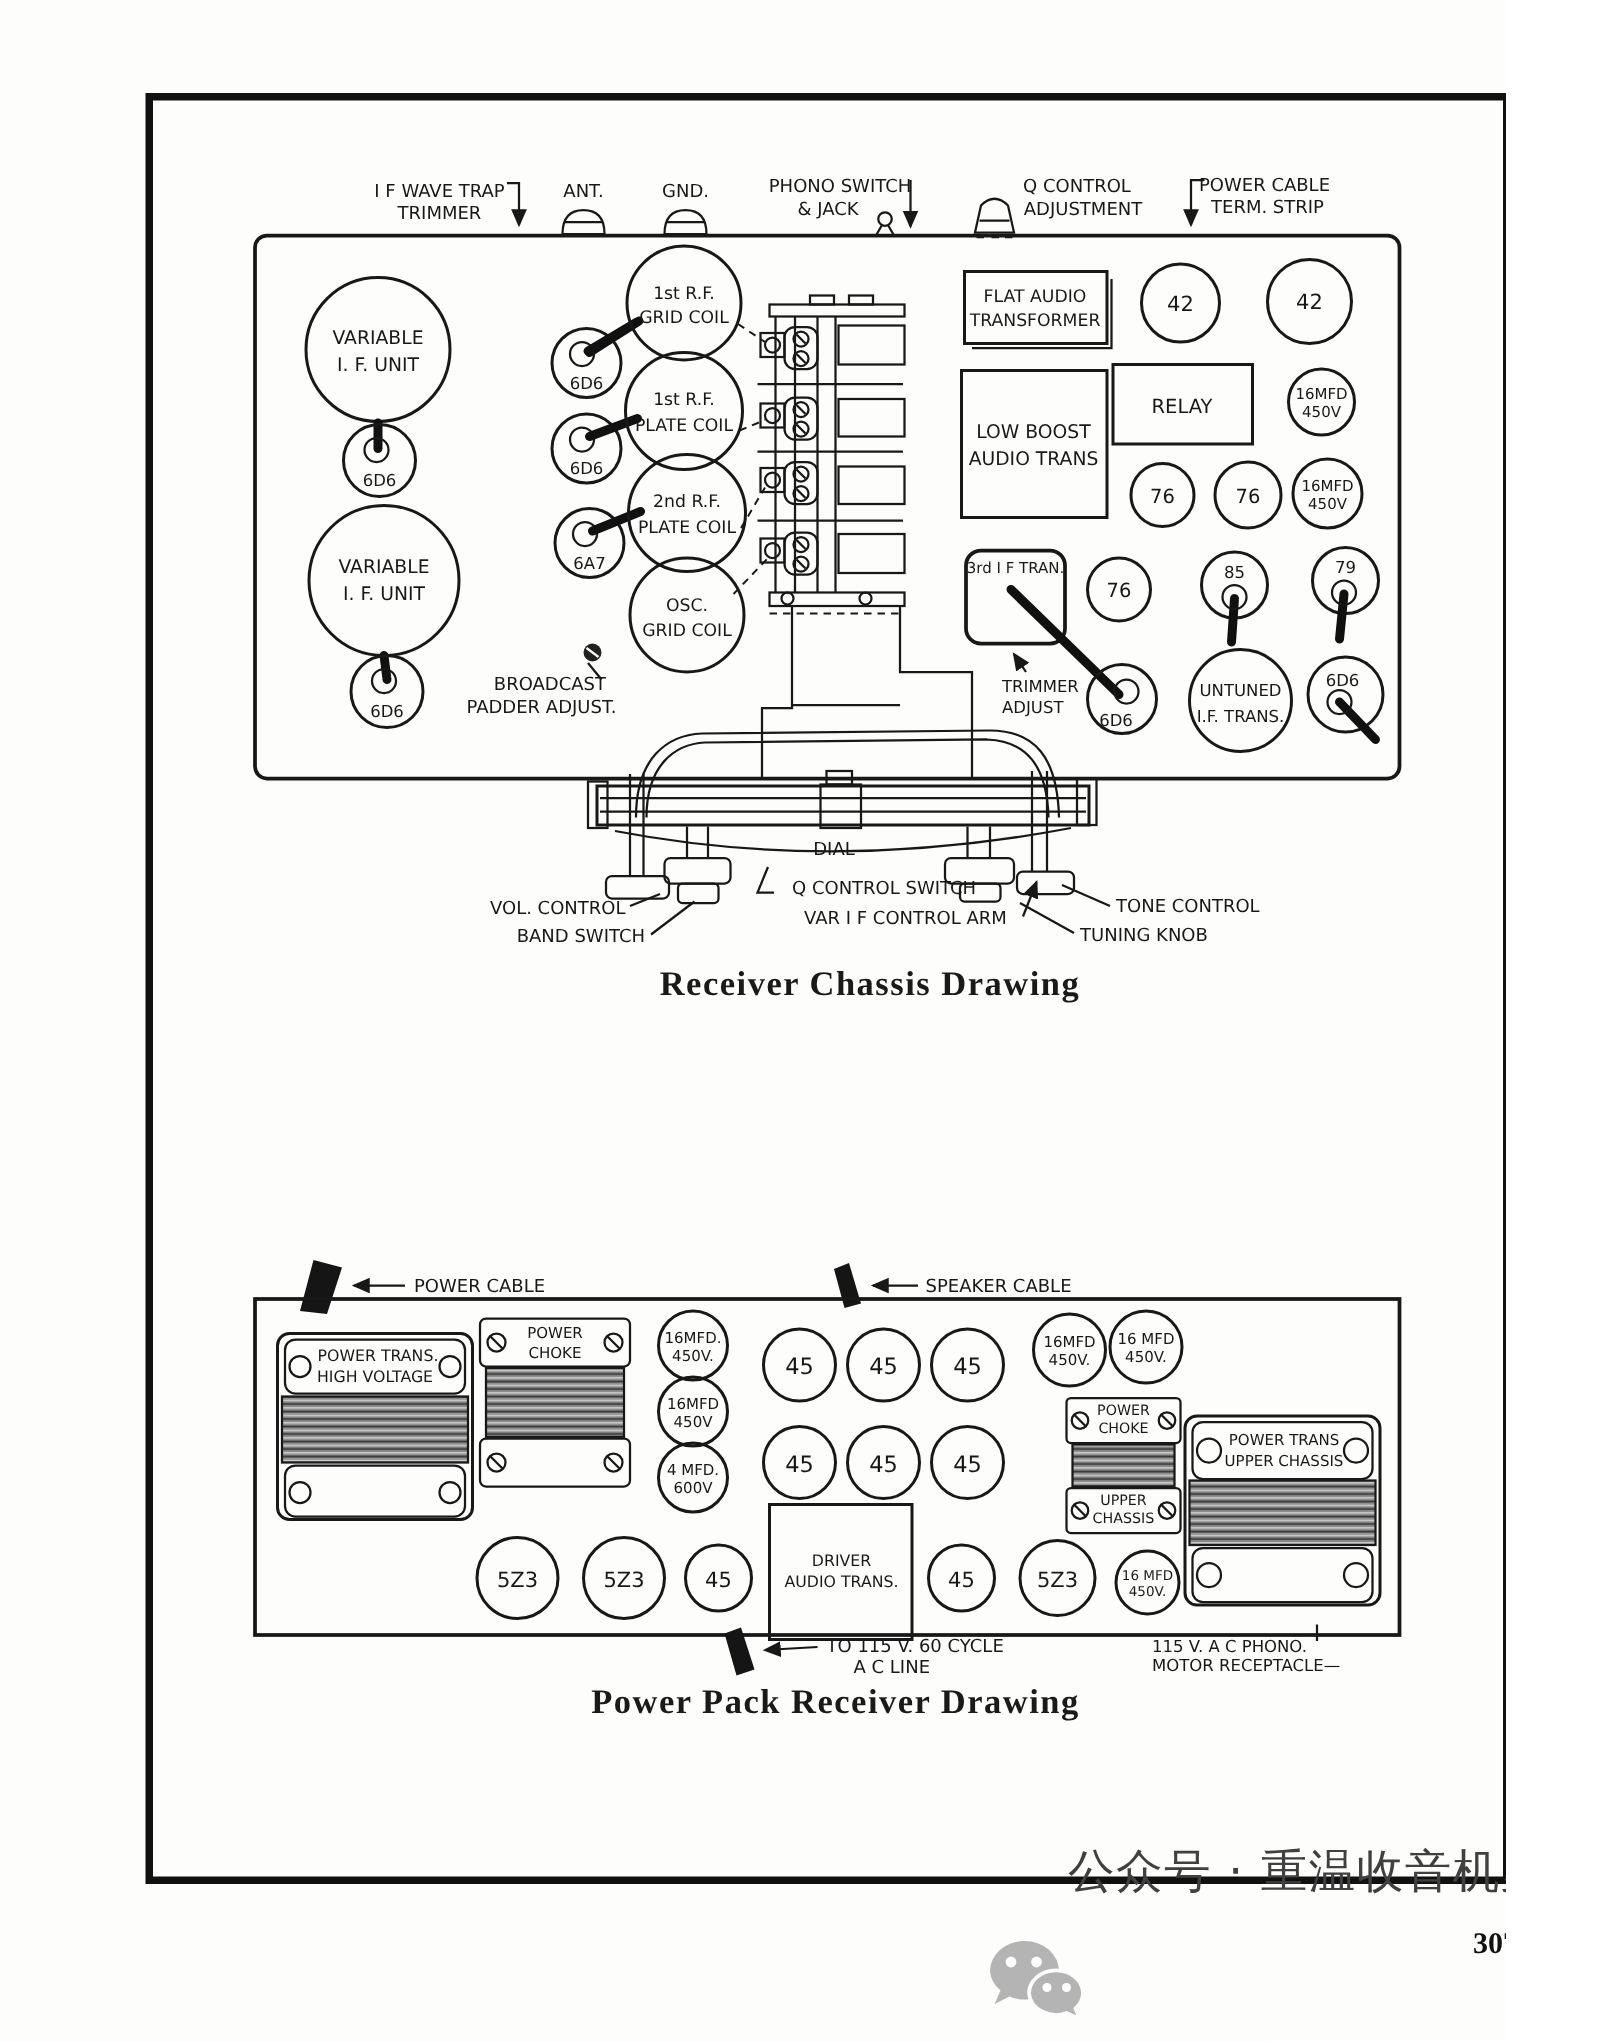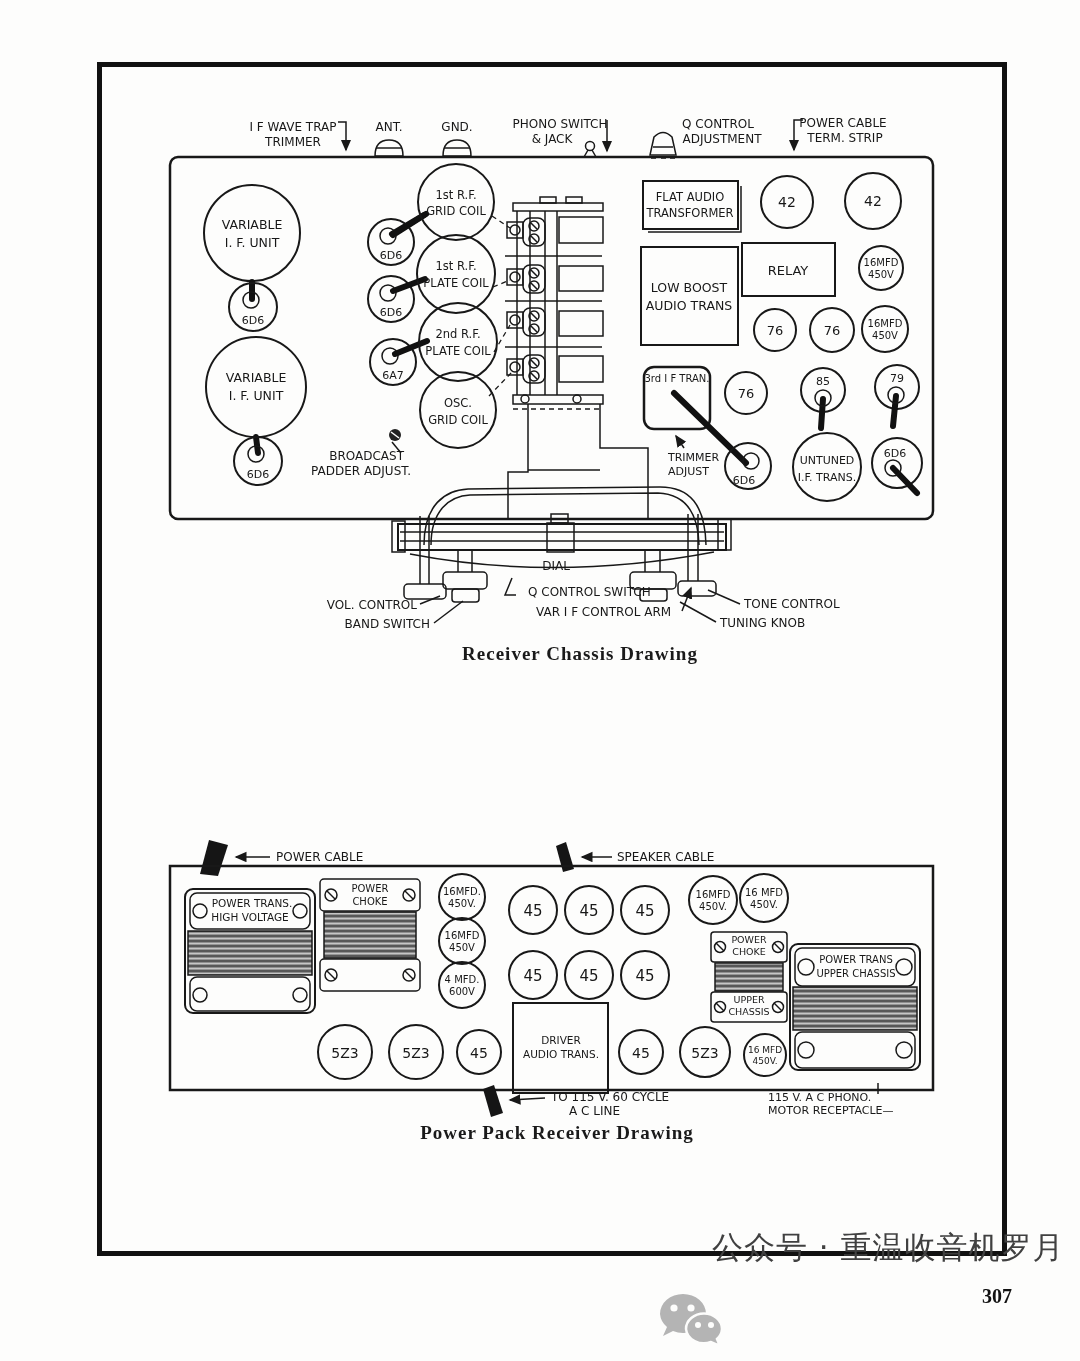--- a/index.html
+++ b/index.html
@@ -1,31 +1,31 @@
 <!DOCTYPE html>
 <html><head>
 <meta charset="utf-8">
 <style>
   html,body{margin:0;padding:0;background:#ffffff;}
-  .page{position:relative;width:1080px;height:1361px;background:#fdfdfc;overflow:hidden;
+  .page{position:relative;width:1004px;height:1361px;background:#fdfdfc;overflow:hidden;
         font-family:"DejaVu Sans",sans-serif;color:#1a1a1a;}
   .frame{position:absolute;left:97px;top:62px;width:900px;height:1184px;border:5px solid #111;}
   svg{position:absolute;left:0;top:0;}
   svg text{font-family:"DejaVu Sans",sans-serif;fill:#181818;text-anchor:middle;}
   .t9{font-size:9px;} .t95{font-size:9.5px;} .t10{font-size:10px;} .t105{font-size:10.5px;}
   .t11{font-size:11px;} .t115{font-size:11.5px;} .t12{font-size:12px;} .t125{font-size:12.5px;}
   .t13{font-size:13px;} .t14{font-size:14px;} .t15{font-size:15px;}
   .ts{text-anchor:start;} .te{text-anchor:end;}
   .ln{stroke:#181818;stroke-width:2;fill:none;}
   .ln15{stroke:#181818;stroke-width:1.5;fill:none;}
   .ln25{stroke:#181818;stroke-width:2.5;fill:none;}
   .thick{stroke:#111;stroke-width:6;stroke-linecap:round;fill:none;}
   .dash{stroke:#181818;stroke-width:1.3;stroke-dasharray:5 4;fill:none;}
   .title{position:absolute;font-family:"Liberation Serif",serif;font-weight:bold;
-         font-size:19px;letter-spacing:1px;transform:translateX(-50%);white-space:nowrap;}
+         font-size:23px;letter-spacing:1px;transform:translateX(-50%);white-space:nowrap;}
   .receiver-title{left:580px;top:643px;}
   .power-title{left:557px;top:1122px;}
   .page-number{position:absolute;left:982px;top:1285px;font-family:"Liberation Serif",serif;
                font-weight:bold;font-size:20px;color:#111;z-index:3;}
   .watermark{position:absolute;left:712px;top:1227px;font-size:31px;color:#404040;
              letter-spacing:1px;z-index:2;white-space:nowrap;}
 </style>
 </head>
 <body>
 

